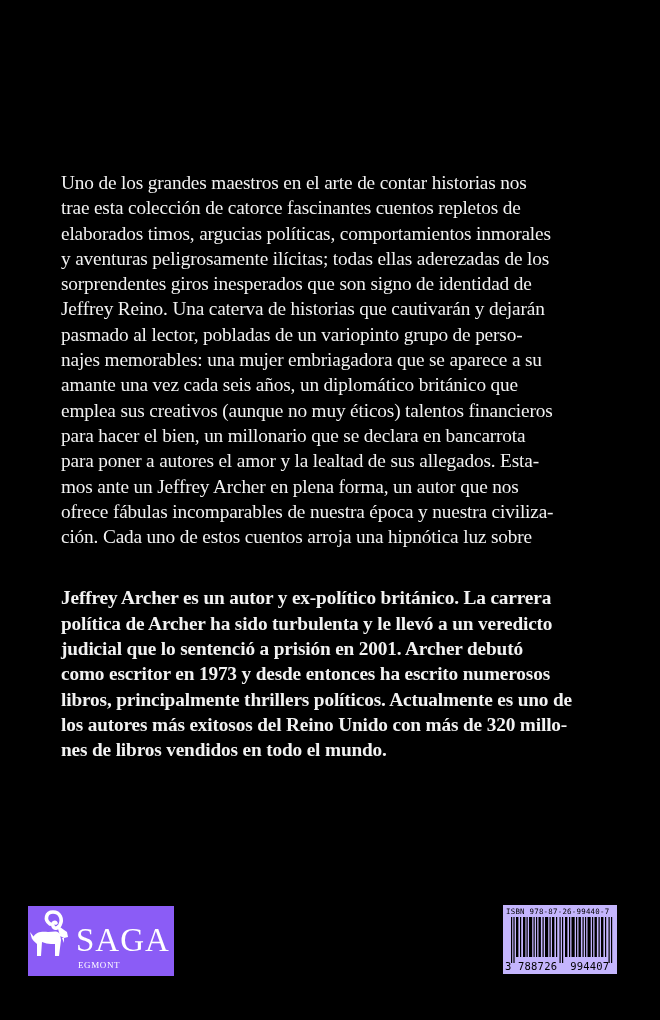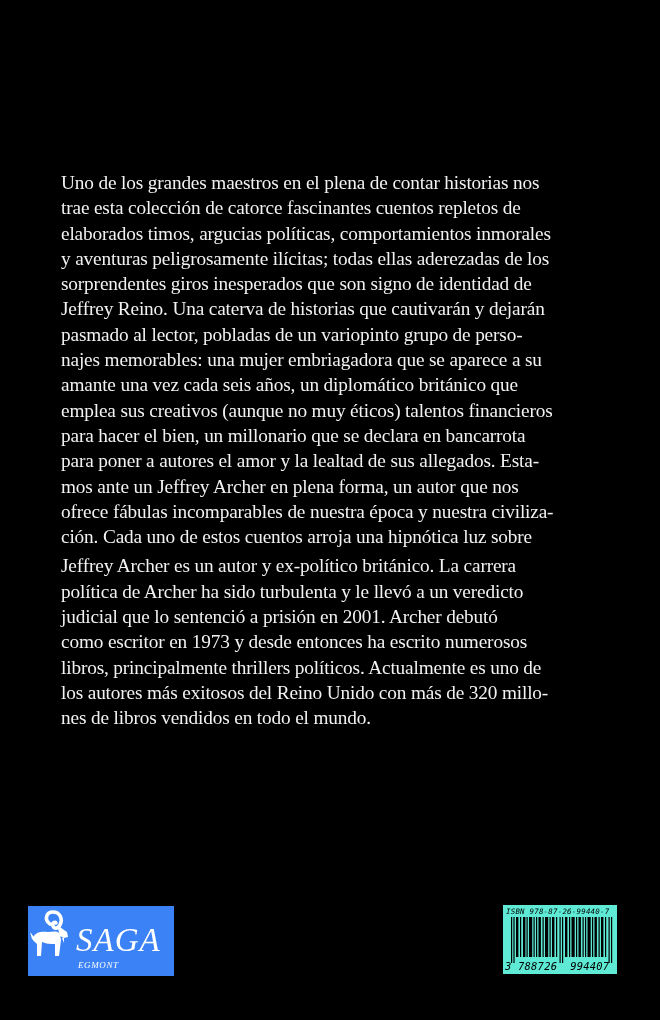--- a/index.html
+++ b/index.html
@@ -11,34 +11,33 @@
     font-family: "Liberation Serif", "DejaVu Serif", serif;
     color: #f2f2f2;
   }
   .text-block {
     position: absolute;
     left: 61px;
     top: 170px;
     width: 540px;
   }
   .para { margin: 0; }
-  .para + .para { margin-top: 4px; }
+  .para + .para { margin-top: 36px; font-weight: bold; }
   .line {
     display: block;
     white-space: nowrap;
     font-size: 19.3px;
     line-height: 25.3px;
     letter-spacing: -0.15px;
   }
   .logo-box {
     position: absolute;
     left: 28px; top: 906px;
     width: 146px; height: 70px;
-    background: #3b82f6;
-    font-style: italic;
+    background: #8b5cf6;
   }
   .goat {
     position: absolute;
     left: 2px; top: 4px;
     width: 40px; height: 50px;
   }
   .saga {
     position: absolute;
     left: 48px; top: 18px;
     font-family: "Liberation Serif", serif;
@@ -53,24 +52,23 @@
     font-family: "Liberation Serif", serif;
     font-size: 9px;
     letter-spacing: 0.6px;
     color: #ffffff;
     text-align: center;
   }
   .barcode {
     position: absolute;
     left: 503px; top: 905px;
     width: 114px; height: 69px;
-    background: #5eead4;
+    background: #c4b5fd;
     color: #000;
     font-family: "DejaVu Sans Mono", "Liberation Mono", monospace;
-    font-style: italic;
   }
   .isbn-label {
     position: absolute;
     left: 3px; top: 2px;
     font-size: 7.4px;
     letter-spacing: 0.25px;
     white-space: nowrap;
   }
   .bars {
     position: absolute;
@@ -83,21 +81,21 @@
     font-size: 10.5px;
     white-space: pre;
     letter-spacing: 0.2px;
   }
 </style>
 </head>
 <body>
 
 <div class="text-block">
   <p class="para">
-    <span class="line">Uno de los grandes maestros en el plena de contar historias nos</span>
+    <span class="line">Uno de los grandes maestros en el arte de contar historias nos</span>
     <span class="line">trae esta colección de catorce fascinantes cuentos repletos de</span>
     <span class="line">elaborados timos, argucias políticas, comportamientos inmorales</span>
     <span class="line">y aventuras peligrosamente ilícitas; todas ellas aderezadas de los</span>
     <span class="line">sorprendentes giros inesperados que son signo de identidad de</span>
     <span class="line">Jeffrey Reino. Una caterva de historias que cautivarán y dejarán</span>
     <span class="line">pasmado al lector, pobladas de un variopinto grupo de perso-</span>
     <span class="line">najes memorables: una mujer embriagadora que se aparece a su</span>
     <span class="line">amante una vez cada seis años, un diplomático británico que</span>
     <span class="line">emplea sus creativos (aunque no muy éticos) talentos financieros</span>
     <span class="line">para hacer el bien, un millonario que se declara en bancarrota</span>

